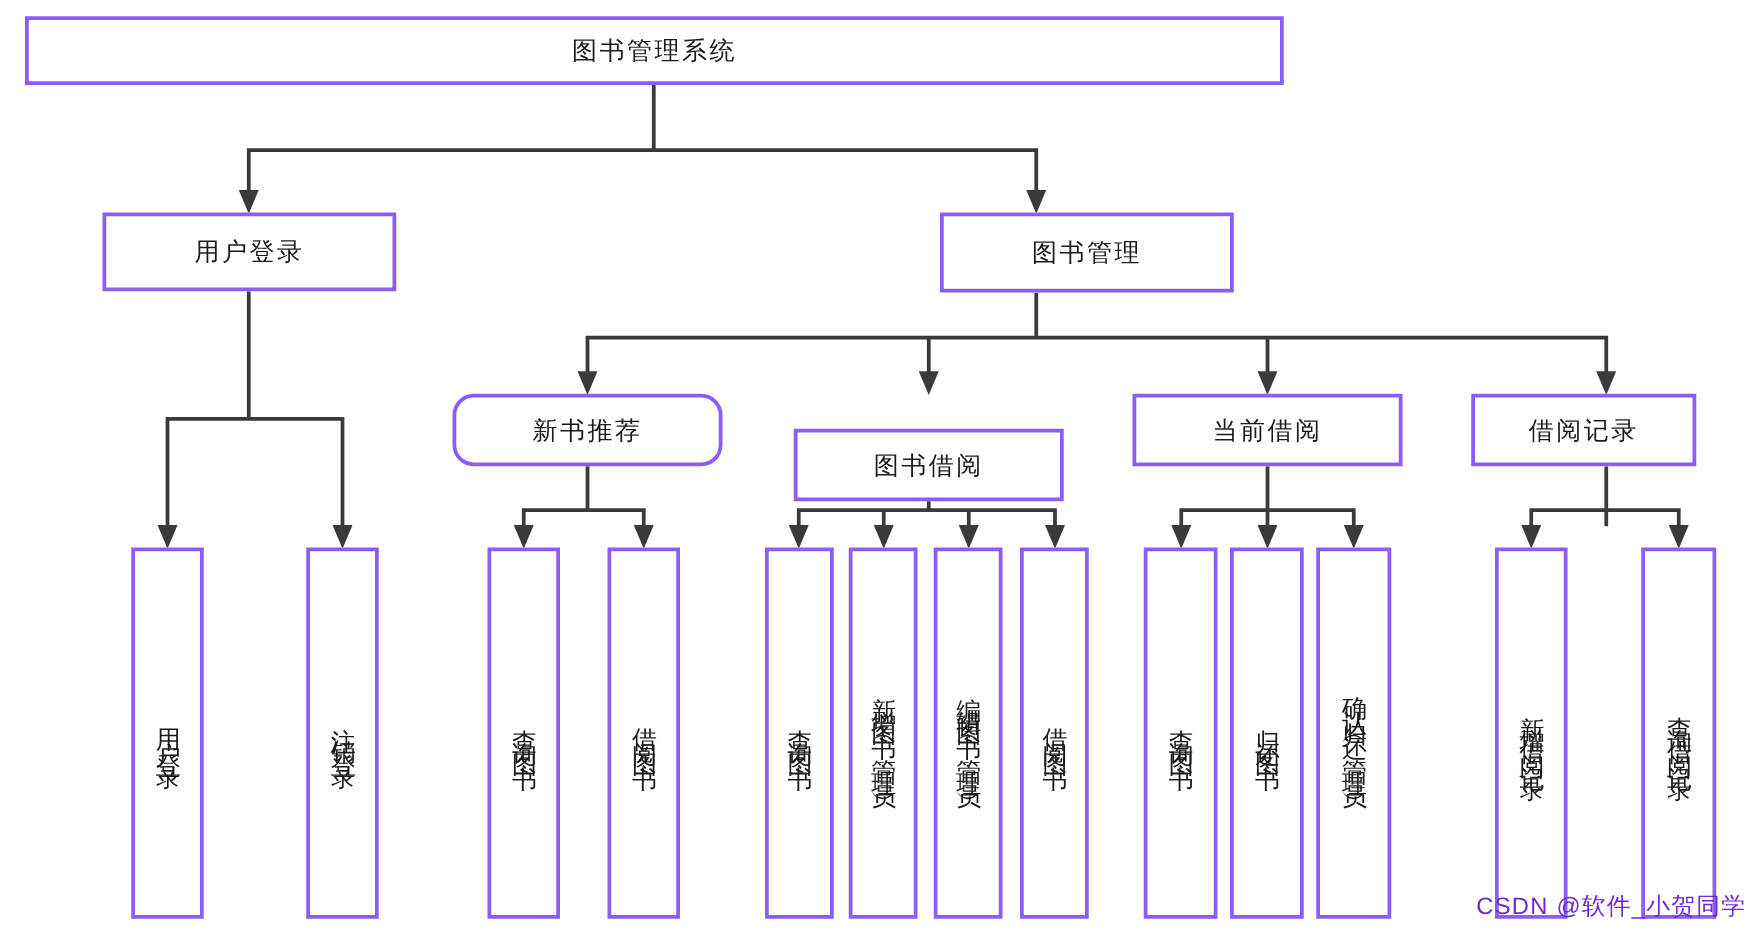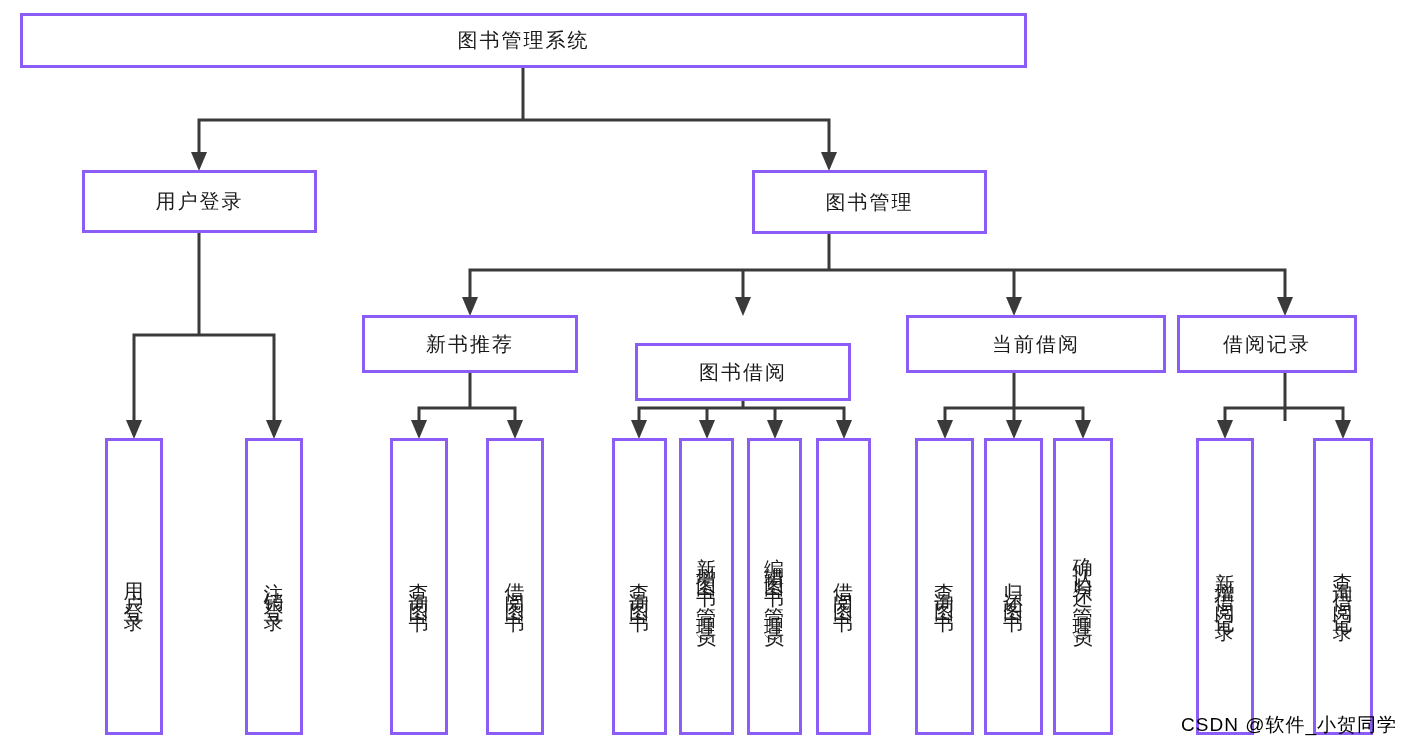--- a/index.html
+++ b/index.html
@@ -15,21 +15,21 @@
     display:flex;align-items:center;justify-content:center;
     color:#1a1a1a;
   }
   .hbox span{font-size:20px;letter-spacing:2px;white-space:nowrap;}
   .vbox span{
     writing-mode:vertical-rl;text-orientation:mixed;
     font-size:20px;letter-spacing:10px;line-height:1;
   }
   .watermark{
     position:absolute;z-index:3;right:8px;top:712px;
-    font-size:19px;letter-spacing:1px;color:#000000;white-space:nowrap;
+    font-size:19px;letter-spacing:1px;color:#6d28d9;white-space:nowrap;
   }
 </style>
 </head>
 <body>
 
 <div id="canvas">
 
   <svg class="connectors" width="1405" height="747" viewBox="0 0 1405 747">
     <g stroke="#3a3a3a" stroke-width="3" fill="none">
       <path d="M523 68 V120 M197.5 120 H830.5 M199 120 V153 M829 120 V153"></path>
@@ -67,27 +67,27 @@
     <span>图书管理系统</span>
   </div>
 
   <div class="node hbox" style="left:82px;top:170px;width:235px;height:63px;">
     <span>用户登录</span>
   </div>
   <div class="node hbox" style="left:712px;top:170px;width:235px;height:64px;margin-left:40px;">
     <span>图书管理</span>
   </div>
 
-  <div class="node hbox" style="left:362px;top:315px;width:216px;height:58px;">
+  <div class="node hbox" style="left:362px;top:315px;width:216px;height:58px;border-radius:17px;">
     <span>新书推荐</span>
   </div>
   <div class="node hbox" style="left:635px;top:315px;width:216px;height:58px;margin-top:28px;">
     <span>图书借阅</span>
   </div>
-  <div class="node hbox" style="left:906px;top:315px;width:260px;height:58px;align-items:center;">
+  <div class="node hbox" style="left:906px;top:315px;width:216px;height:58px;align-items:center;">
     <span>当前借阅</span>
   </div>
   <div class="node hbox" style="left:1177px;top:315px;width:180px;height:58px;">
     <span>借阅记录</span>
   </div>
 
   <div class="node vbox" style="left:105px;top:438px;width:58px;height:297px;">
     <span>用户登录</span>
   </div>
   <div class="node vbox" style="left:245px;top:438px;width:58px;height:297px;">

